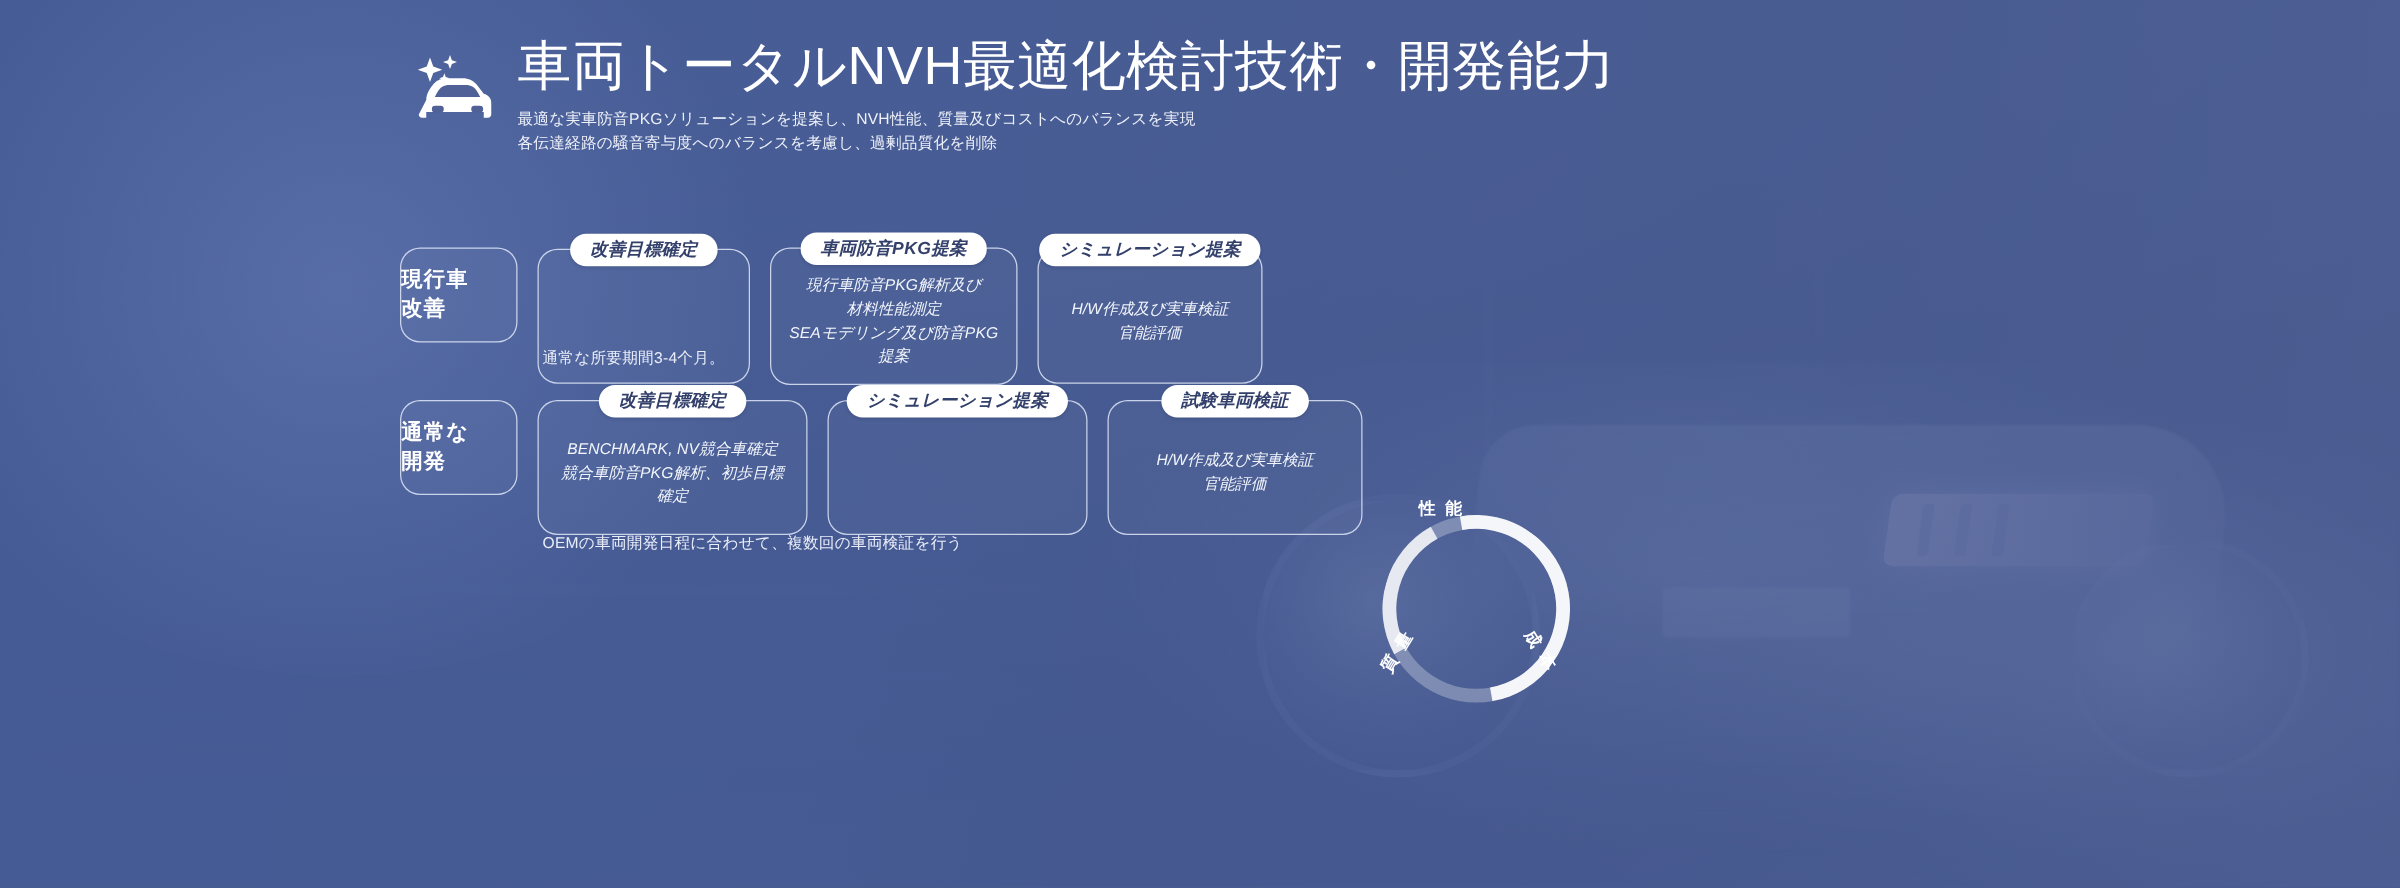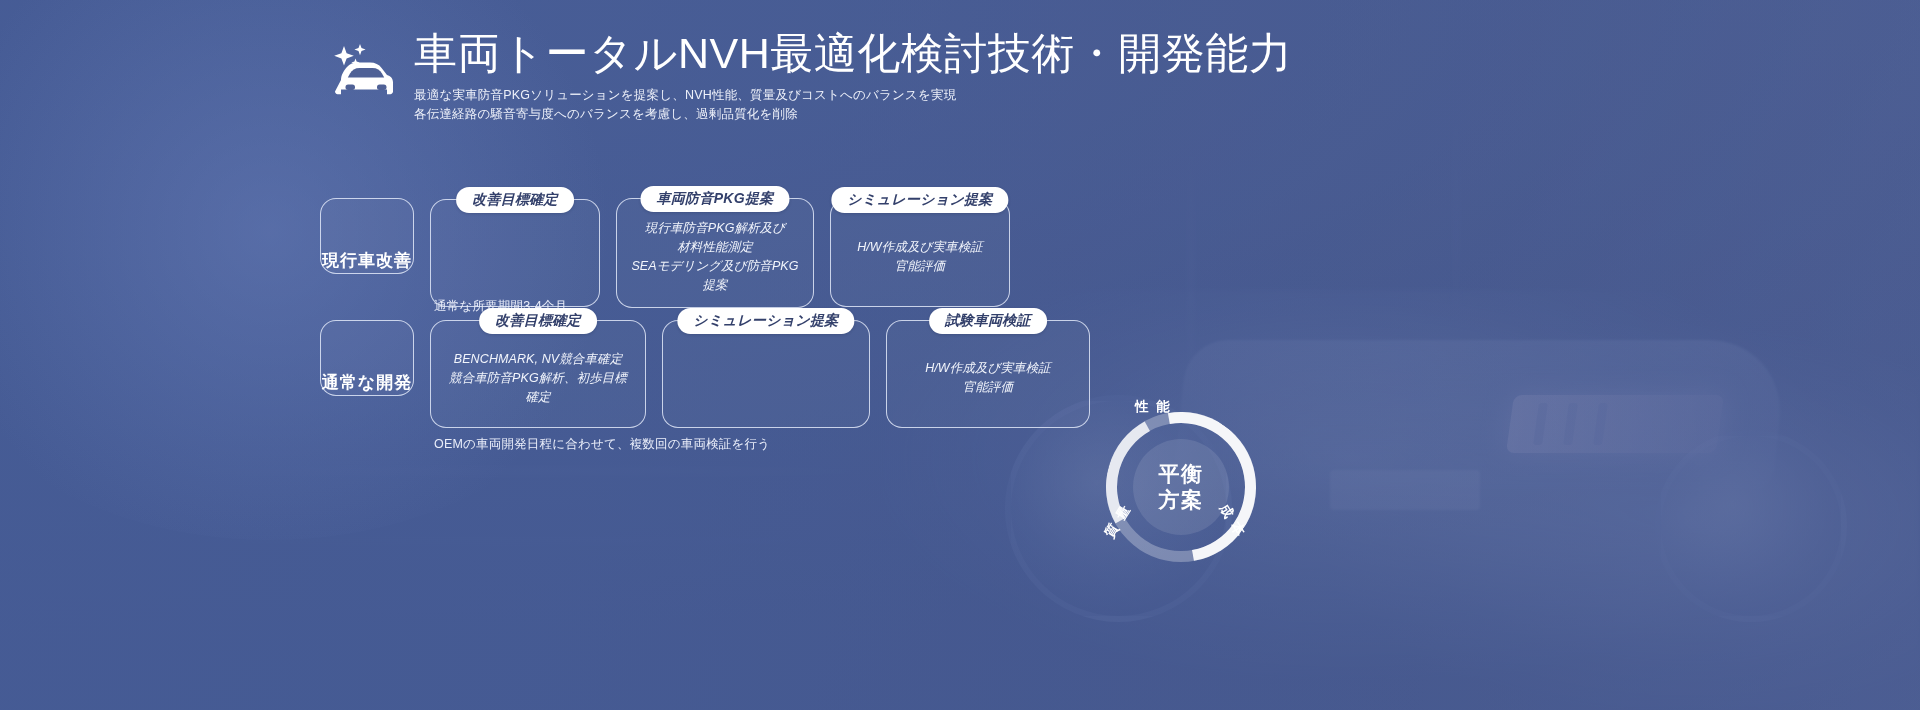--- a/index.html
+++ b/index.html
@@ -84,21 +84,21 @@
   .sub-line{font-size:12.5px;color:#eef1fa;line-height:1.55;white-space:nowrap;letter-spacing:.2px;}
 
   
   .diagram{position:absolute;left:0;top:190px;width:1920px;height:260px;}
   .row{position:absolute;display:flex;align-items:flex-start;}
   .row1{left:320px;top:8px;}
   .row2{left:320px;top:130px;}
 
   .row-label{
     width:92px;height:74px;border:1.4px solid rgba(225,232,248,.85);border-radius:16px;
-    display:flex;flex-direction:row;align-items:flex-end;justify-content:center;
+    display:flex;flex-direction:column;align-items:flex-start;justify-content:center;
     color:#fff;font-size:17px;font-weight:700;line-height:1.35;letter-spacing:1px;
     background:rgba(255,255,255,.03);
   }
 
   .steps{display:flex;align-items:center;font-style:italic;}
   .step{
     position:relative;border:1.4px solid rgba(225,232,248,.85);border-radius:16px;
     min-height:74px;margin-left:16px;padding:20px 14px 12px;
     display:flex;align-items:center;justify-content:center;
     background:rgba(255,255,255,.03);
@@ -108,22 +108,22 @@
     background:#ffffff;color:#33406b;font-size:14px;font-weight:700;
     padding:4px 16px;border-radius:14px;white-space:nowrap;letter-spacing:.3px;
     box-shadow:0 1px 3px rgba(20,30,60,.20);
   }
   .step-body{
     color:#f2f5fc;font-size:12.5px;line-height:1.52;text-align:center;white-space:pre-line;
     letter-spacing:.1px;
   }
 
   .note{position:absolute;color:#eaeefa;font-size:12.5px;letter-spacing:.2px;}
-  .note1{left:434px;top:108px;}
-  .note2{left:434px;top:246px;}
+  .note1{left:434px;top:88px;}
+  .note2{left:434px;top:236px;}
 
   
   .badge{position:absolute;left:1106px;top:222px;width:150px;height:150px;}
   .badge .ring{
     position:absolute;inset:0;border-radius:50%;
     border:11px solid rgba(255,255,255,.28);
     box-sizing:border-box;
   }
   .badge .arc{
     position:absolute;inset:0;border-radius:50%;
@@ -243,23 +243,19 @@
         </div>
       </div>
     </div>
 
     <div class="note note2">OEMの車両開発日程に合わせて、複数回の車両検証を行う</div>
 
     <div class="badge">
       <div class="ring"></div>
       <div class="arc2"></div>
       <div class="arc"></div>
-      <div class="core">
-        <span>平衡</span>
-        <span>方案</span>
-      </div>
       <div class="badge-lbl lbl-perf">性 能</div>
       <div class="badge-lbl lbl-mass">質 量</div>
       <div class="badge-lbl lbl-cost">成 本</div>
     </div>
 
   </div>
 </div>
 
 </body></html>

